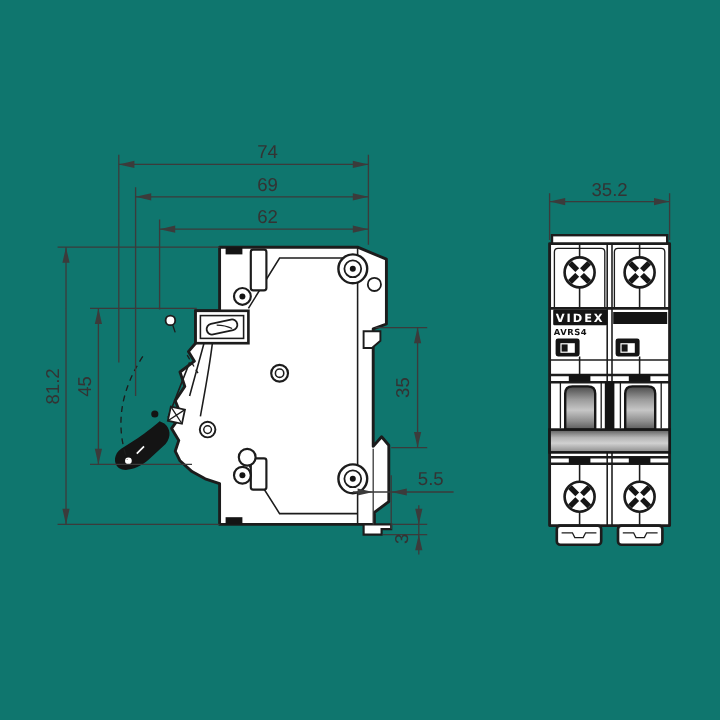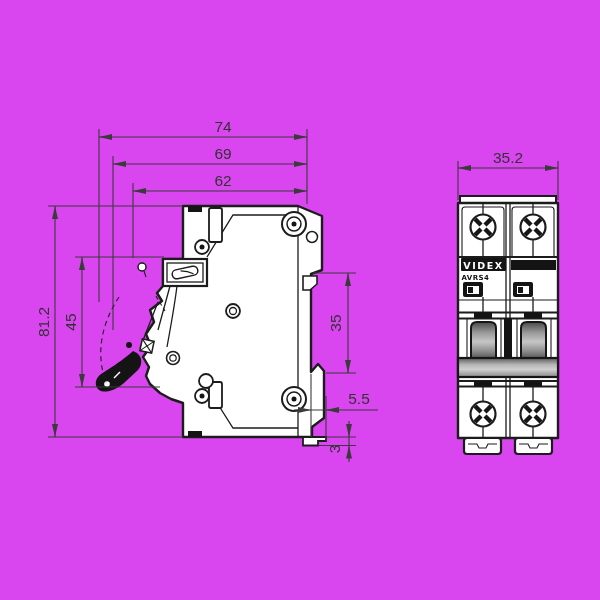--- a/index.html
+++ b/index.html
@@ -1,16 +1,16 @@
 <!DOCTYPE html>
 <html><head>
 <meta charset="utf-8">
 <style>
   html,body{margin:0;padding:0;background:#ffffff;}
-  .canvas{position:relative;width:600px;height:600px;background:#d946ef;overflow:hidden;}
+  .canvas{position:relative;width:600px;height:600px;background:#0f766e;overflow:hidden;}
   svg{display:block;}
   
   .ol  {fill:#ffffff;stroke:#1c1c1c;stroke-width:2.4;stroke-linejoin:round;}
   .l2  {fill:none;stroke:#1c1c1c;stroke-width:2.2;stroke-linejoin:round;}
   .l1  {fill:none;stroke:#1c1c1c;stroke-width:1.3;}
   .lt  {fill:none;stroke:#1c1c1c;stroke-width:1.1;}
   .wsh {fill:#ffffff;stroke:#1c1c1c;}
   .dim {stroke:#3b3b3b;stroke-width:1.1;fill:none;}
   .arr {fill:#3b3b3b;stroke:none;}
   .blk {fill:#141414;stroke:none;}

